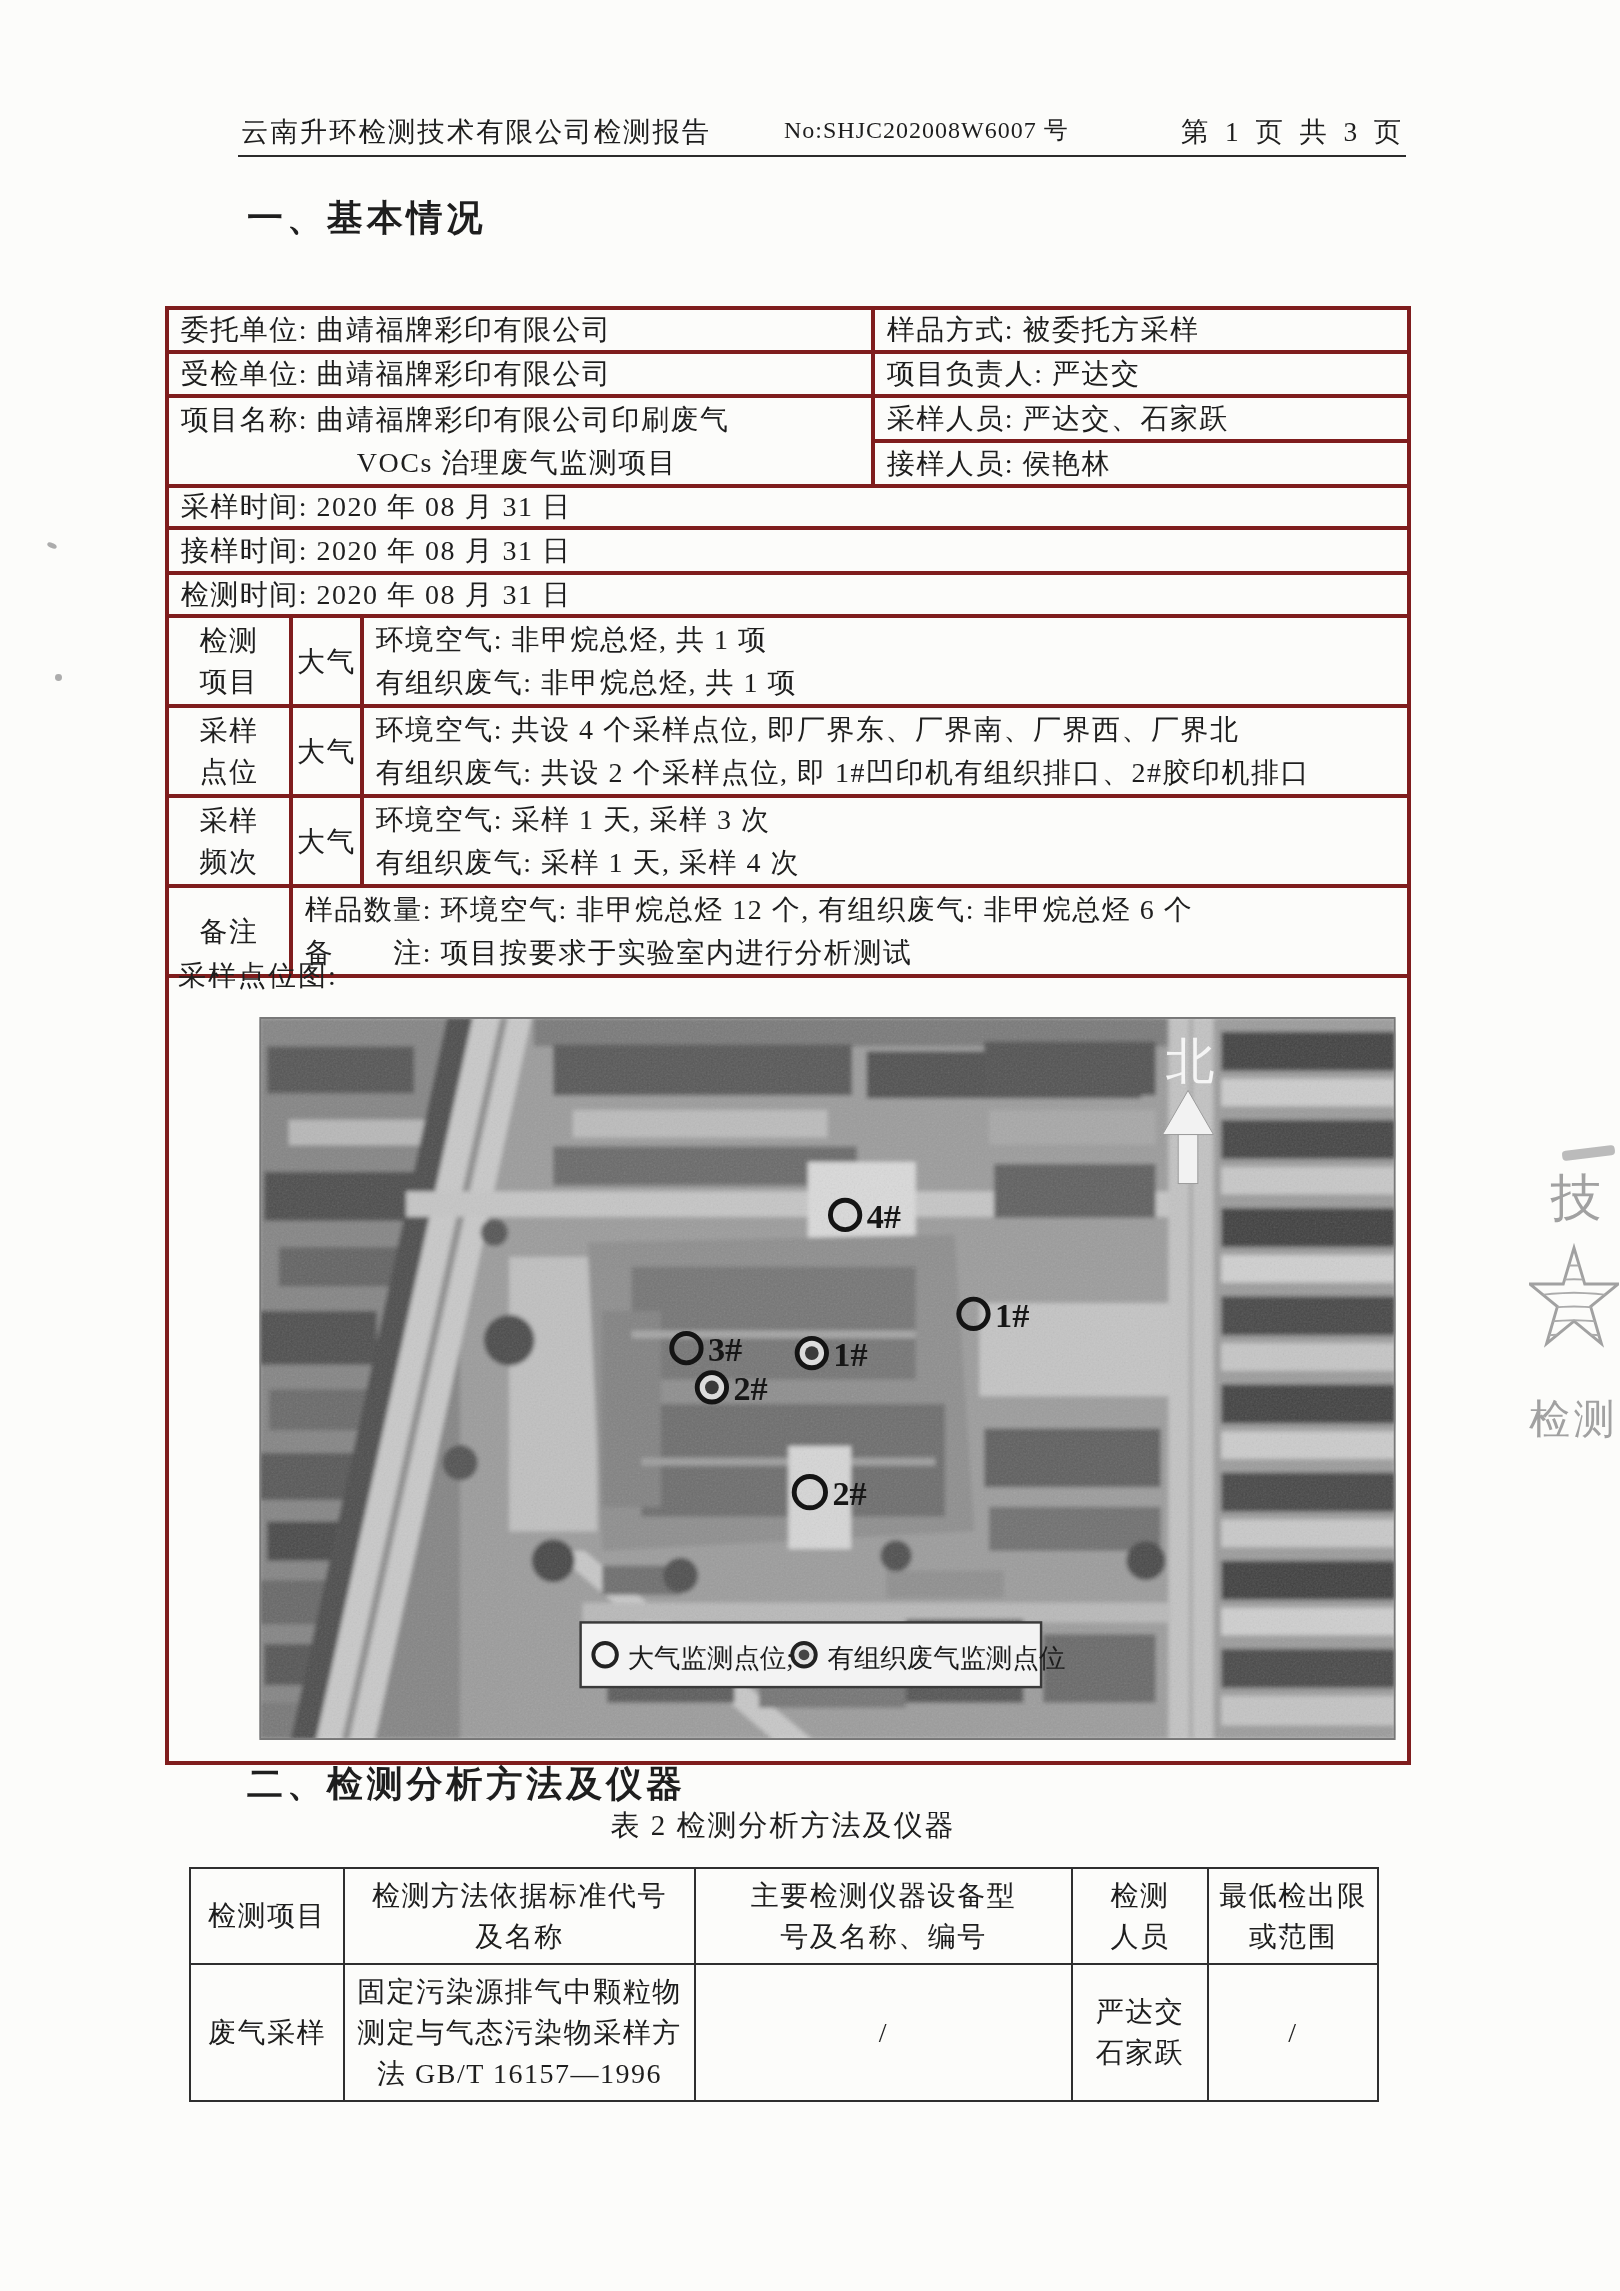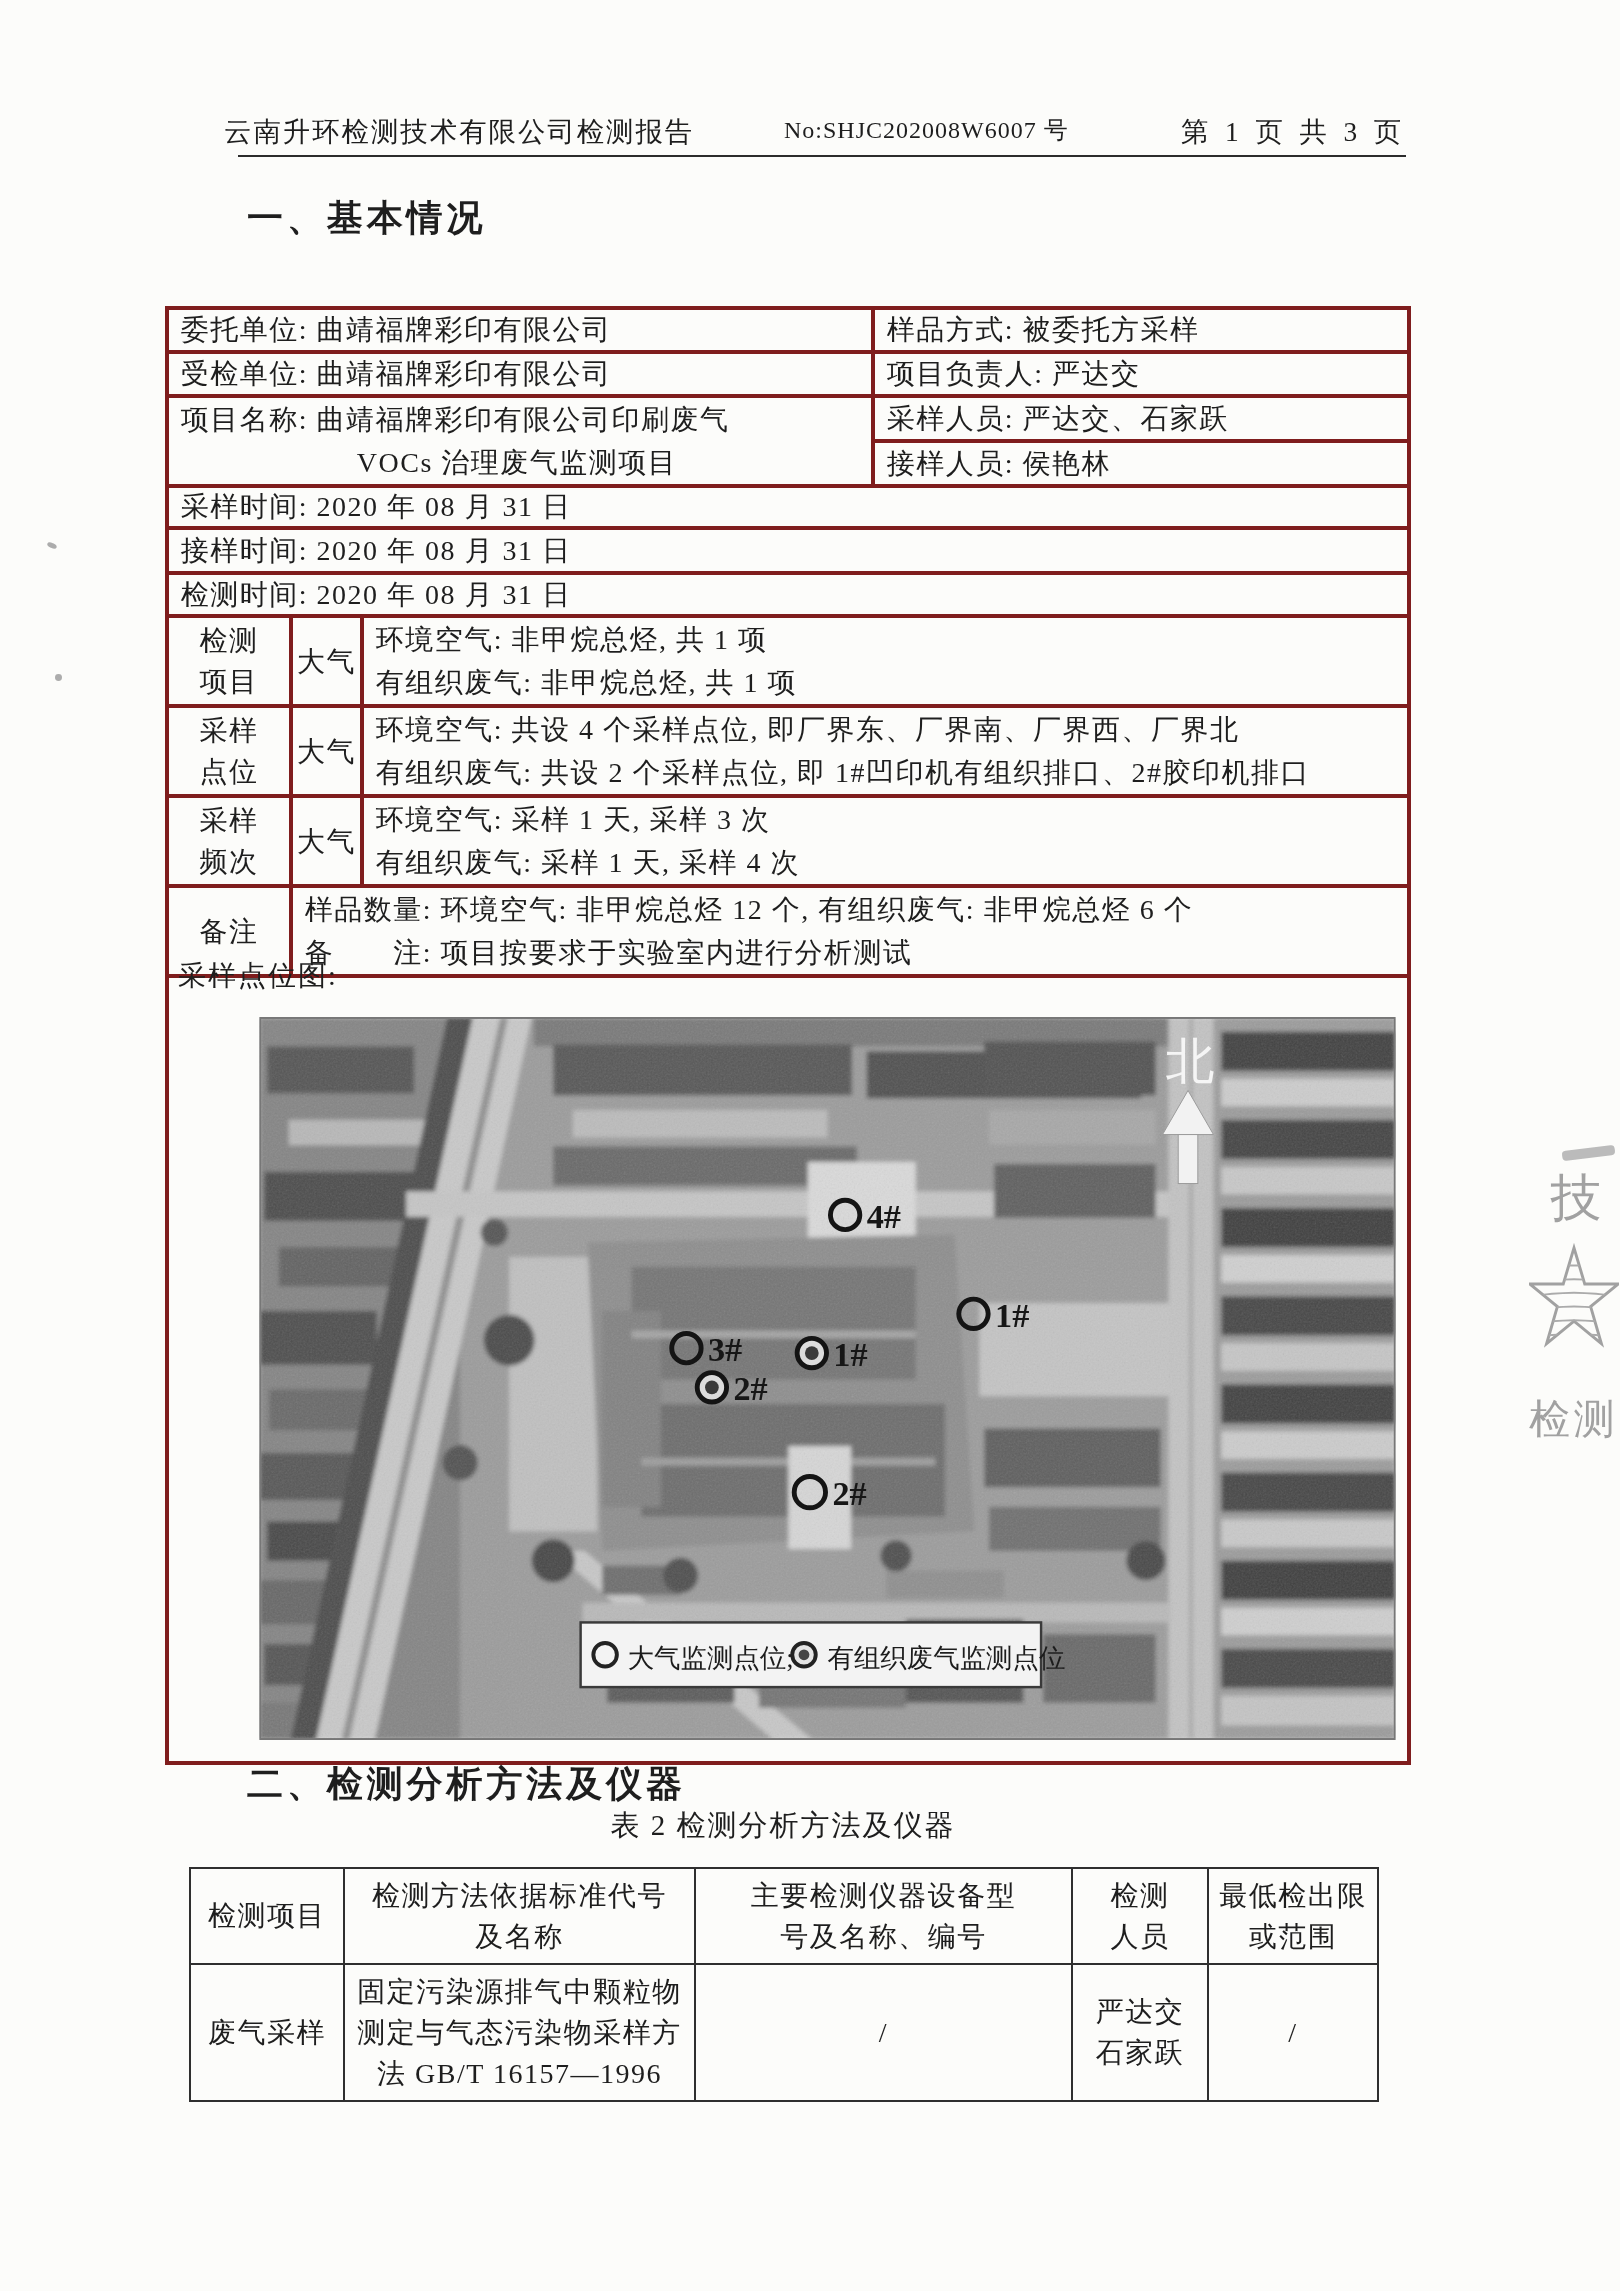--- a/index.html
+++ b/index.html
@@ -2,21 +2,21 @@
 <html><head>
 <meta charset="utf-8">
 <style>
   html,body{margin:0;padding:0;background:#e8e8e6;}
   .sheet{
     position:relative; width:1620px; height:2292px; margin:0 auto;
     background:#fcfcfa; color:#1e1e1e; overflow:hidden;
     font-family:"Liberation Serif","DejaVu Serif",serif;
   }
   
-  .hdr-title{position:absolute;left:224px;top:114px;font-size:27.4px;letter-spacing:2px;}
+  .hdr-title{position:absolute;left:241px;top:114px;font-size:27.4px;letter-spacing:2px;}
   .hdr-no{position:absolute;left:784px;top:114px;font-size:24px;letter-spacing:1px;}
   .hdr-page{position:absolute;left:1181px;top:114px;font-size:27.4px;letter-spacing:4.9px;}
   .hdr-rule{position:absolute;left:238px;top:155px;width:1168px;height:0;border-top:2.9px solid #2c2c2c;}
   
   .sec-h{position:absolute;left:247px;font-size:36px;font-weight:700;letter-spacing:3.9px;}
   .sec1{top:194px;}
   .sec2{top:1760px;}
   .cap{position:absolute;text-align:center;font-size:29px;letter-spacing:2px;}
   .cap1{left:165px;width:1242px;top:258px;}
   .cap2{left:189px;width:1188px;top:1806px;}

